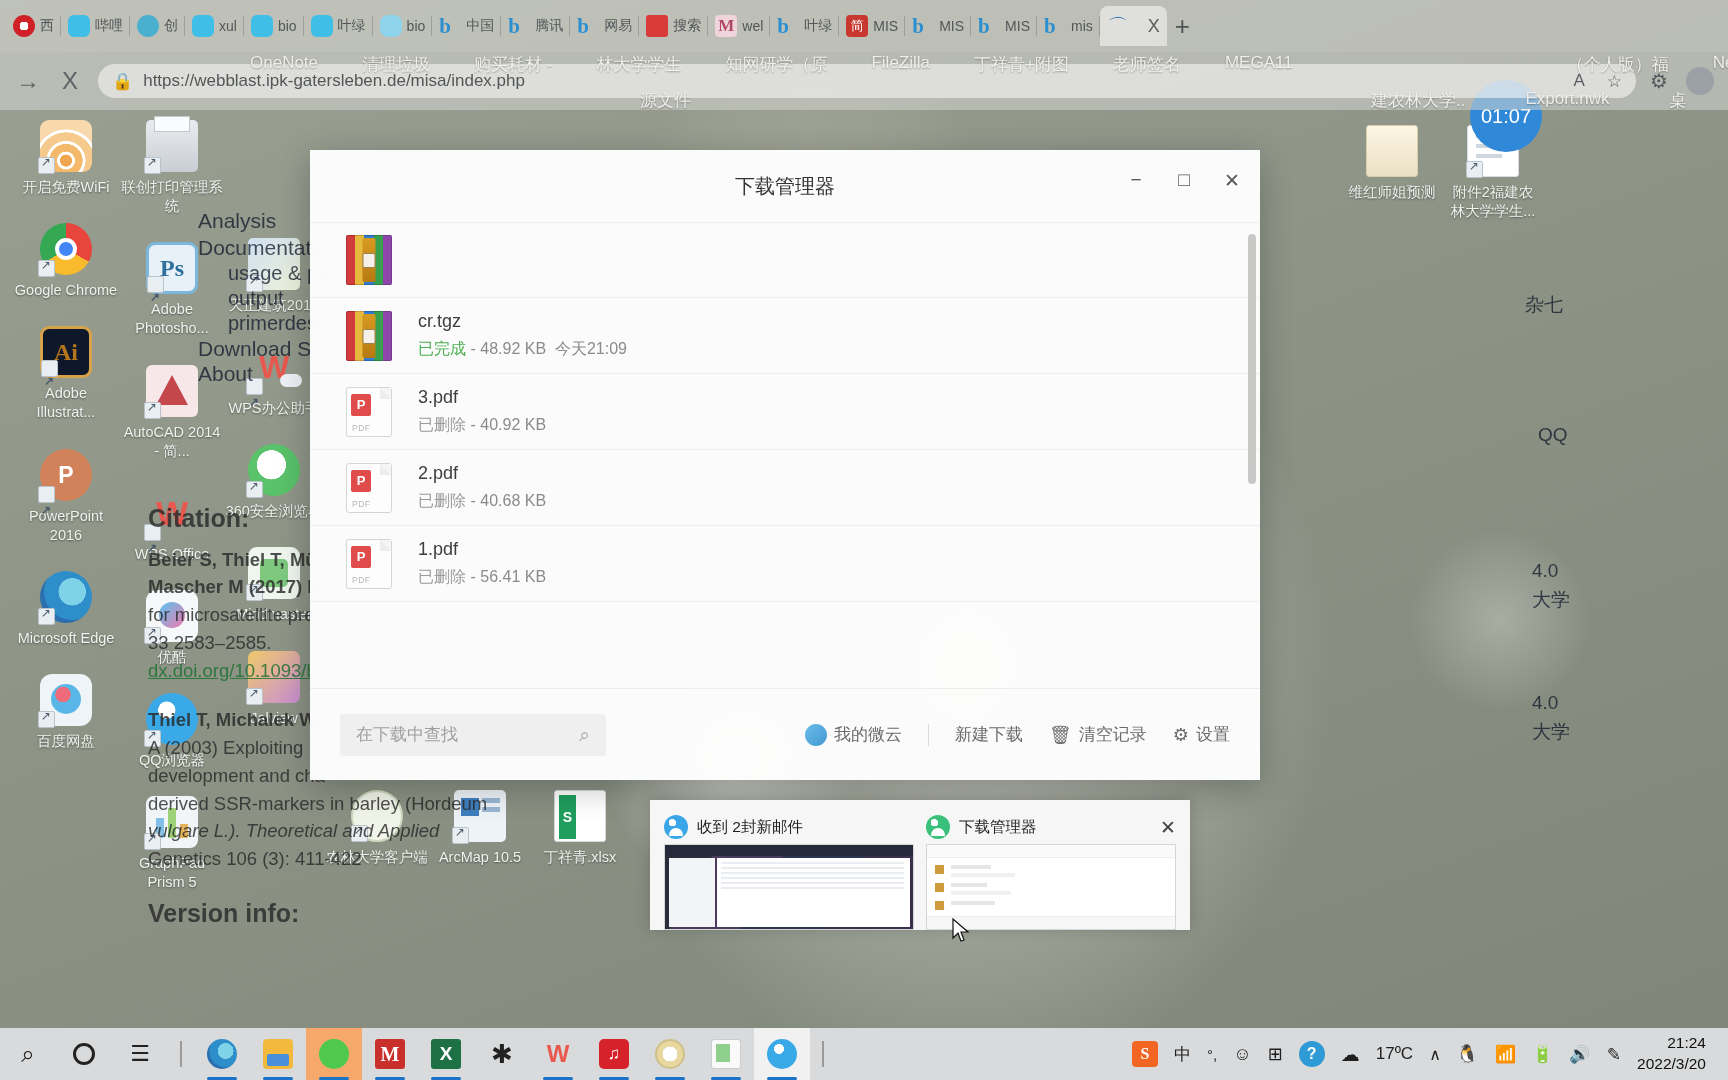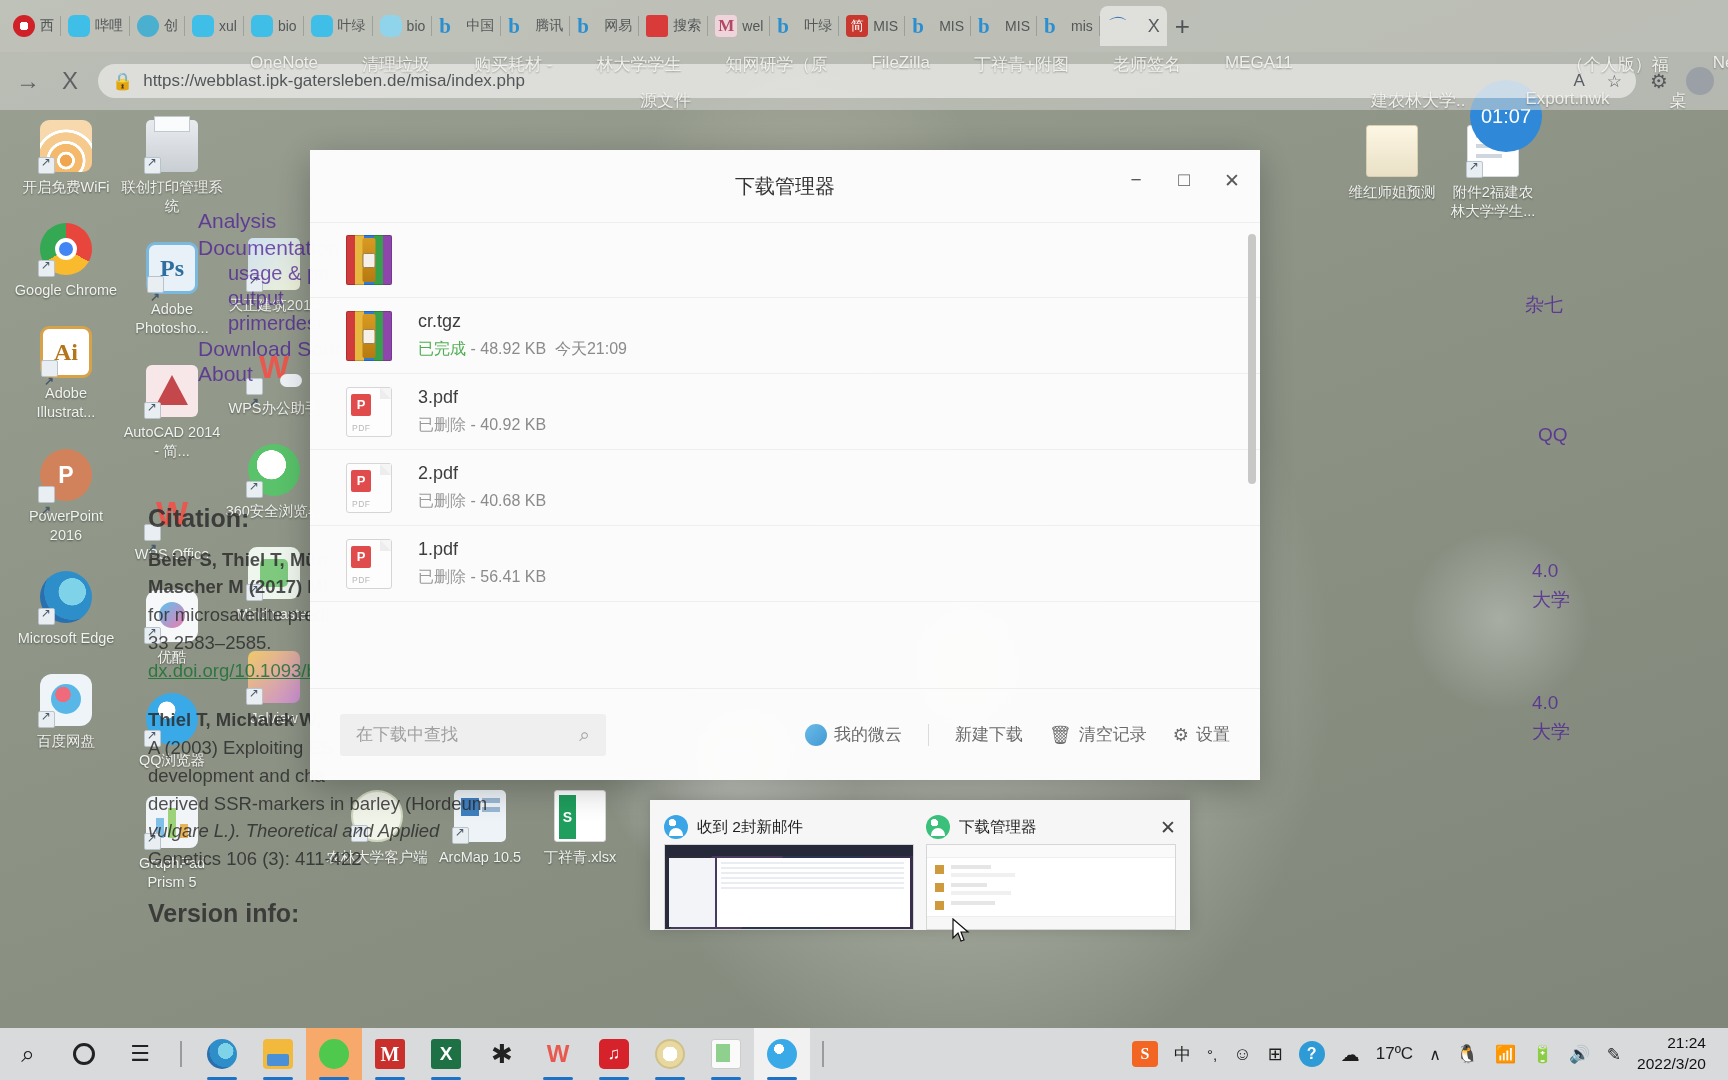--- a/index.html
+++ b/index.html
@@ -90,21 +90,21 @@
     position:absolute; left:148px; top:195px; width:430px; z-index:3;
     color:#2a2a2a; font-size:18.5px; line-height:1.5;
     opacity:.82;
   }
   #page-text h3{ font-size:25px; font-weight:bold; margin:0 0 8px; }
   #page-text p { margin:0 0 22px; }
   #page-text b { font-weight:bold; }
   #page-text i { font-style:italic; }
   #page-text a { color:#1a6f2f; text-decoration:underline; }
   .ghost-words{
-    position:absolute;z-index:3;color:#4c1d95;opacity:.75;font-size:19px;line-height:1.55;
+    position:absolute;z-index:3;color:#0f172a;opacity:.75;font-size:19px;line-height:1.55;
   }
 
   
   #dlg{
     position:absolute; left:310px; top:150px; width:950px; height:630px;
     background:#fdfdfd; z-index:20;
     box-shadow:0 8px 34px rgba(0,0,0,.26);
     display:flex;flex-direction:column;
     opacity:.985;
   }
@@ -219,21 +219,21 @@
     <div class="lbl">开启免费WiFi</div>
   </div>
   <div class="dicon">
     <span class="glyph" style="border-radius:50%;background:conic-gradient(#e8453c 0 33%, #f9bb2d 33% 66%, #34a853 66% 100%);box-shadow:inset 0 0 0 13px rgba(255,255,255,0);">
         <span style="position:absolute;left:15px;top:15px;width:22px;height:22px;border-radius:50%;background:#4285f4;border:4px solid #fff;box-sizing:border-box;"></span>
         <span class="shortcut"></span>
       </span>
     <div class="lbl">Google Chrome</div>
   </div>
   <div class="dicon">
-    <span class="glyph" style="background:#ffffff;border:3px solid #d6a24a;color:#b5751a;font:bold 24px 'Liberation Serif',serif;text-align:center;line-height:46px;">Ai<span class="shortcut"></span></span>
+    <span class="glyph" style="background:#0f172a;border:3px solid #d6a24a;color:#b5751a;font:bold 24px 'Liberation Serif',serif;text-align:center;line-height:46px;">Ai<span class="shortcut"></span></span>
     <div class="lbl">Adobe Illustrat...</div>
   </div>
   <div class="dicon">
     <span class="glyph" style="background:#d2825a;color:#fff;font:bold 23px 'Liberation Sans',sans-serif;text-align:center;line-height:52px;border-radius:50%;">P<span class="shortcut"></span></span>
     <div class="lbl">PowerPoint 2016</div>
   </div>
   <div class="dicon">
     <span class="glyph" style="border-radius:50%;background:radial-gradient(circle at 62% 40%,#7fd3e8 0 30%,#2e8ec9 31% 62%,#2a6fae 63% 100%);">
         <span class="shortcut"></span>
       </span>

